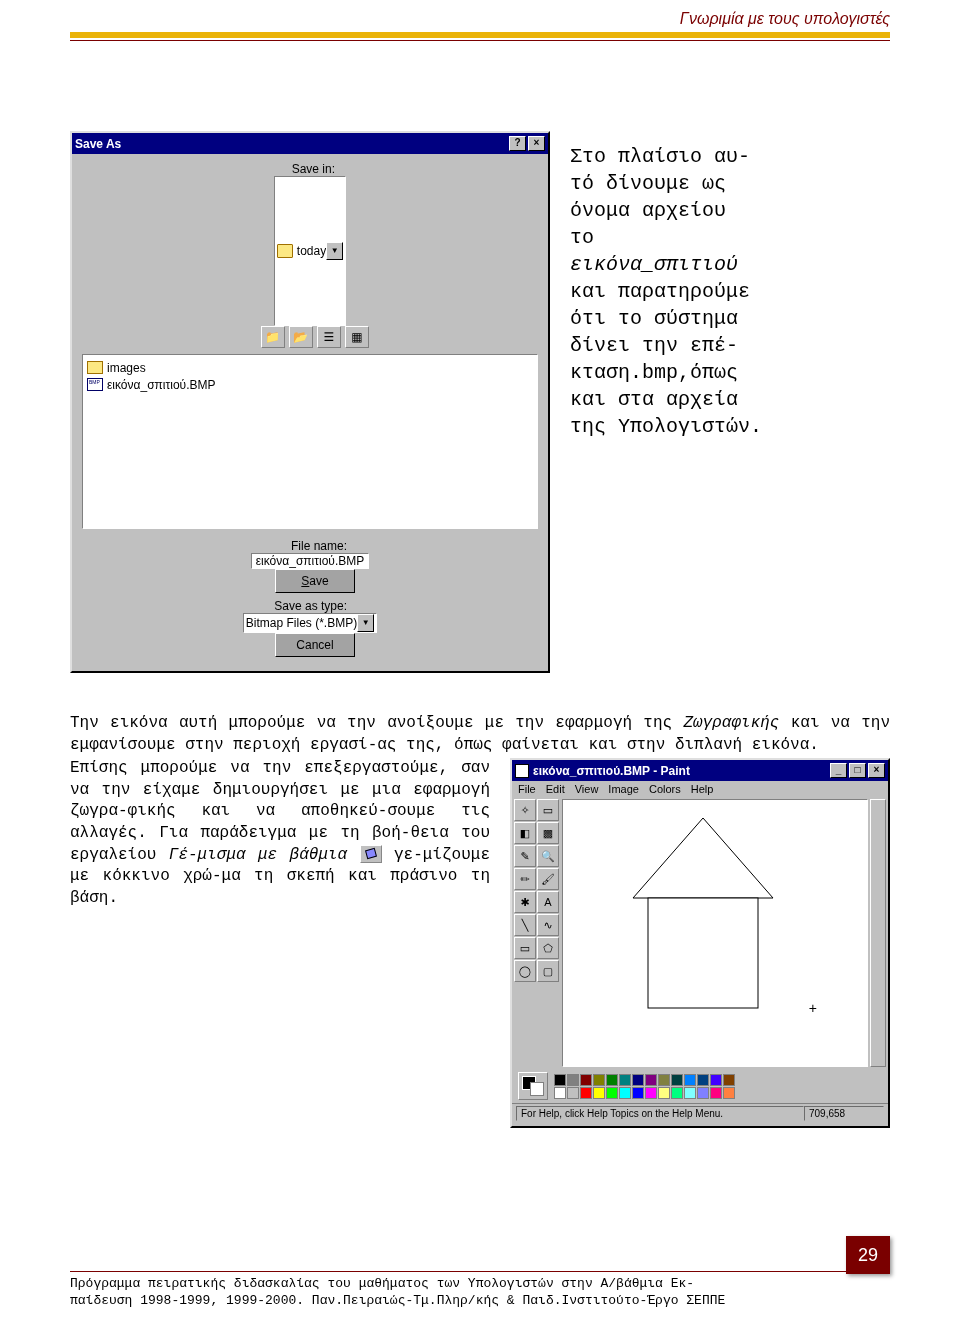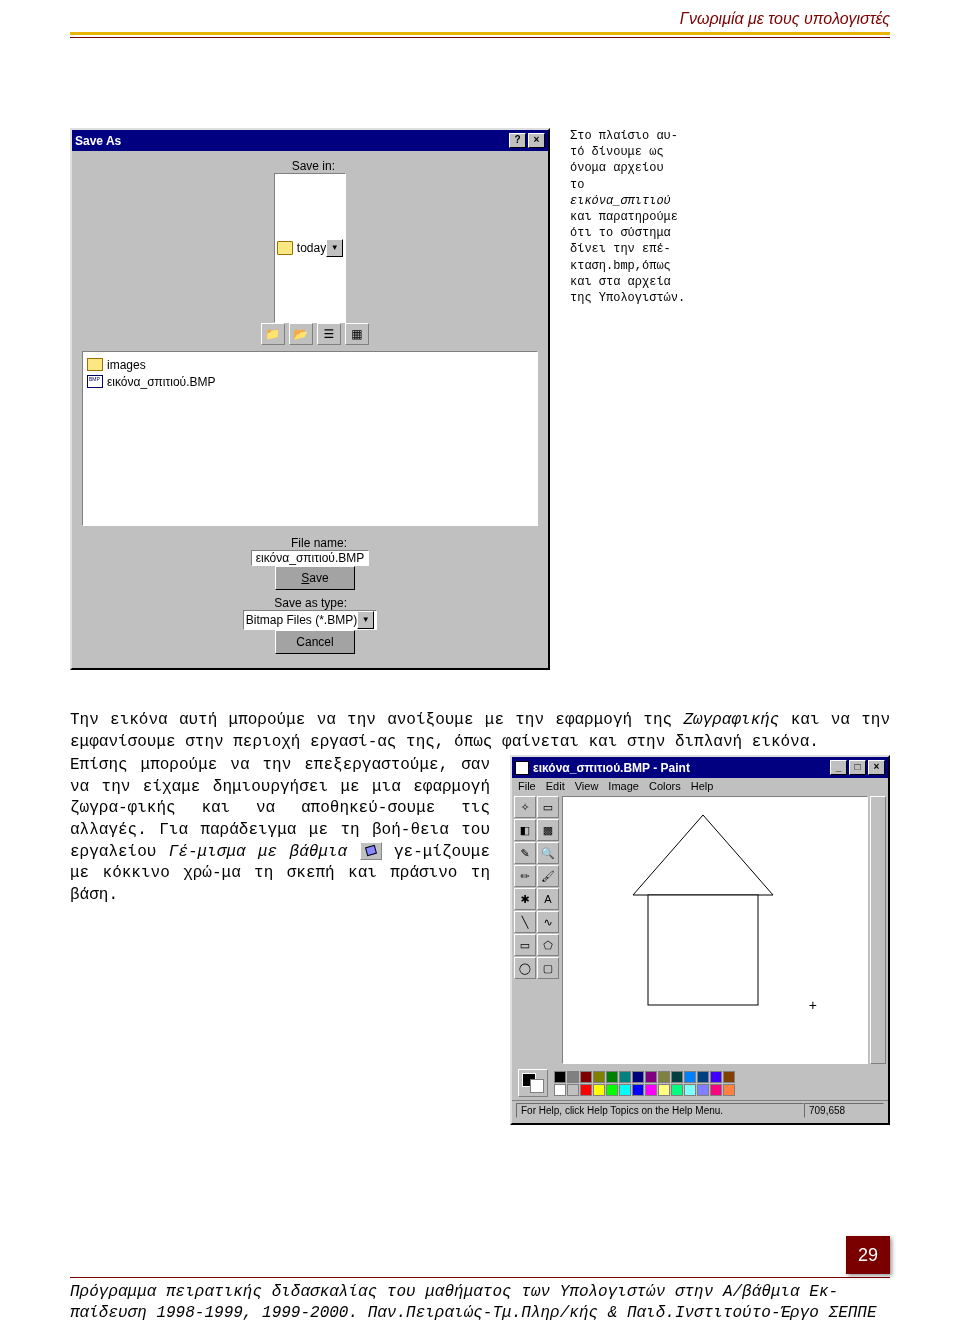--- a/index.html
+++ b/index.html
@@ -16,21 +16,21 @@
     padding: 0 70px;
     position: relative;
   }
   .header-title {
     text-align: right;
     font-style: italic;
     font-family: Verdana, sans-serif;
     color: #7a0000;
     font-size: 16px;
     padding: 10px 0 4px;
-    border-bottom: 3px solid #eab308;
+    border-bottom: 6px solid #eab308;
     margin-bottom: 2px;
   }
   .header-rule2 {
     border-bottom: 1px solid #7a0000;
     margin-bottom: 30px;
   }
   .top-row {
     display: flex;
     gap: 20px;
     margin-top: 90px;
@@ -116,24 +116,25 @@
     background: #a3a3a3;
     border: 1px solid #000; border-top-color: #fff; border-left-color: #fff;
     margin-left: 10px;
     font-size: 12px;
     text-align: center; line-height: 22px;
   }
   .save-u { text-decoration: underline; }
   .right-text {
     flex: 1;
     font-family: 'Courier New', monospace;
-    font-size: 12px;
+    font-size: 20px;
     line-height: 1.35;
     text-align: justify;
     color: #000;
+    margin-top: 12px;
   }
   .right-text .em { font-style: italic; }
   .para1 {
     font-family: 'Courier New', monospace;
     font-size: 16px;
     line-height: 1.35;
     text-align: justify;
     margin-top: 40px;
   }
   .para1 .em { font-style: italic; }
@@ -252,26 +253,25 @@
     width: 44px; height: 38px;
     background: #7a0000;
     color: #fff;
     text-align: center;
     line-height: 38px;
     font-size: 18px;
     box-shadow: 2px 2px 4px rgba(0,0,0,.4);
   }
   .footer {
     position: absolute;
-    bottom: 20px;
+    bottom: 34px;
     left: 70px;
     right: 70px;
     font-family: 'Courier New', monospace;
-    font-size: 16px;
-    font-style: italic;
+    font-size: 13px;
     line-height: 1.3;
     color: #000;
   }
   .footer-rule { border-top: 1px solid #7a0000; margin-bottom: 4px; }
 </style>
 </head>
 <body>
 
 <div class="page">
   <div class="header-title">Γνωριμία με τους υπολογιστές</div>

